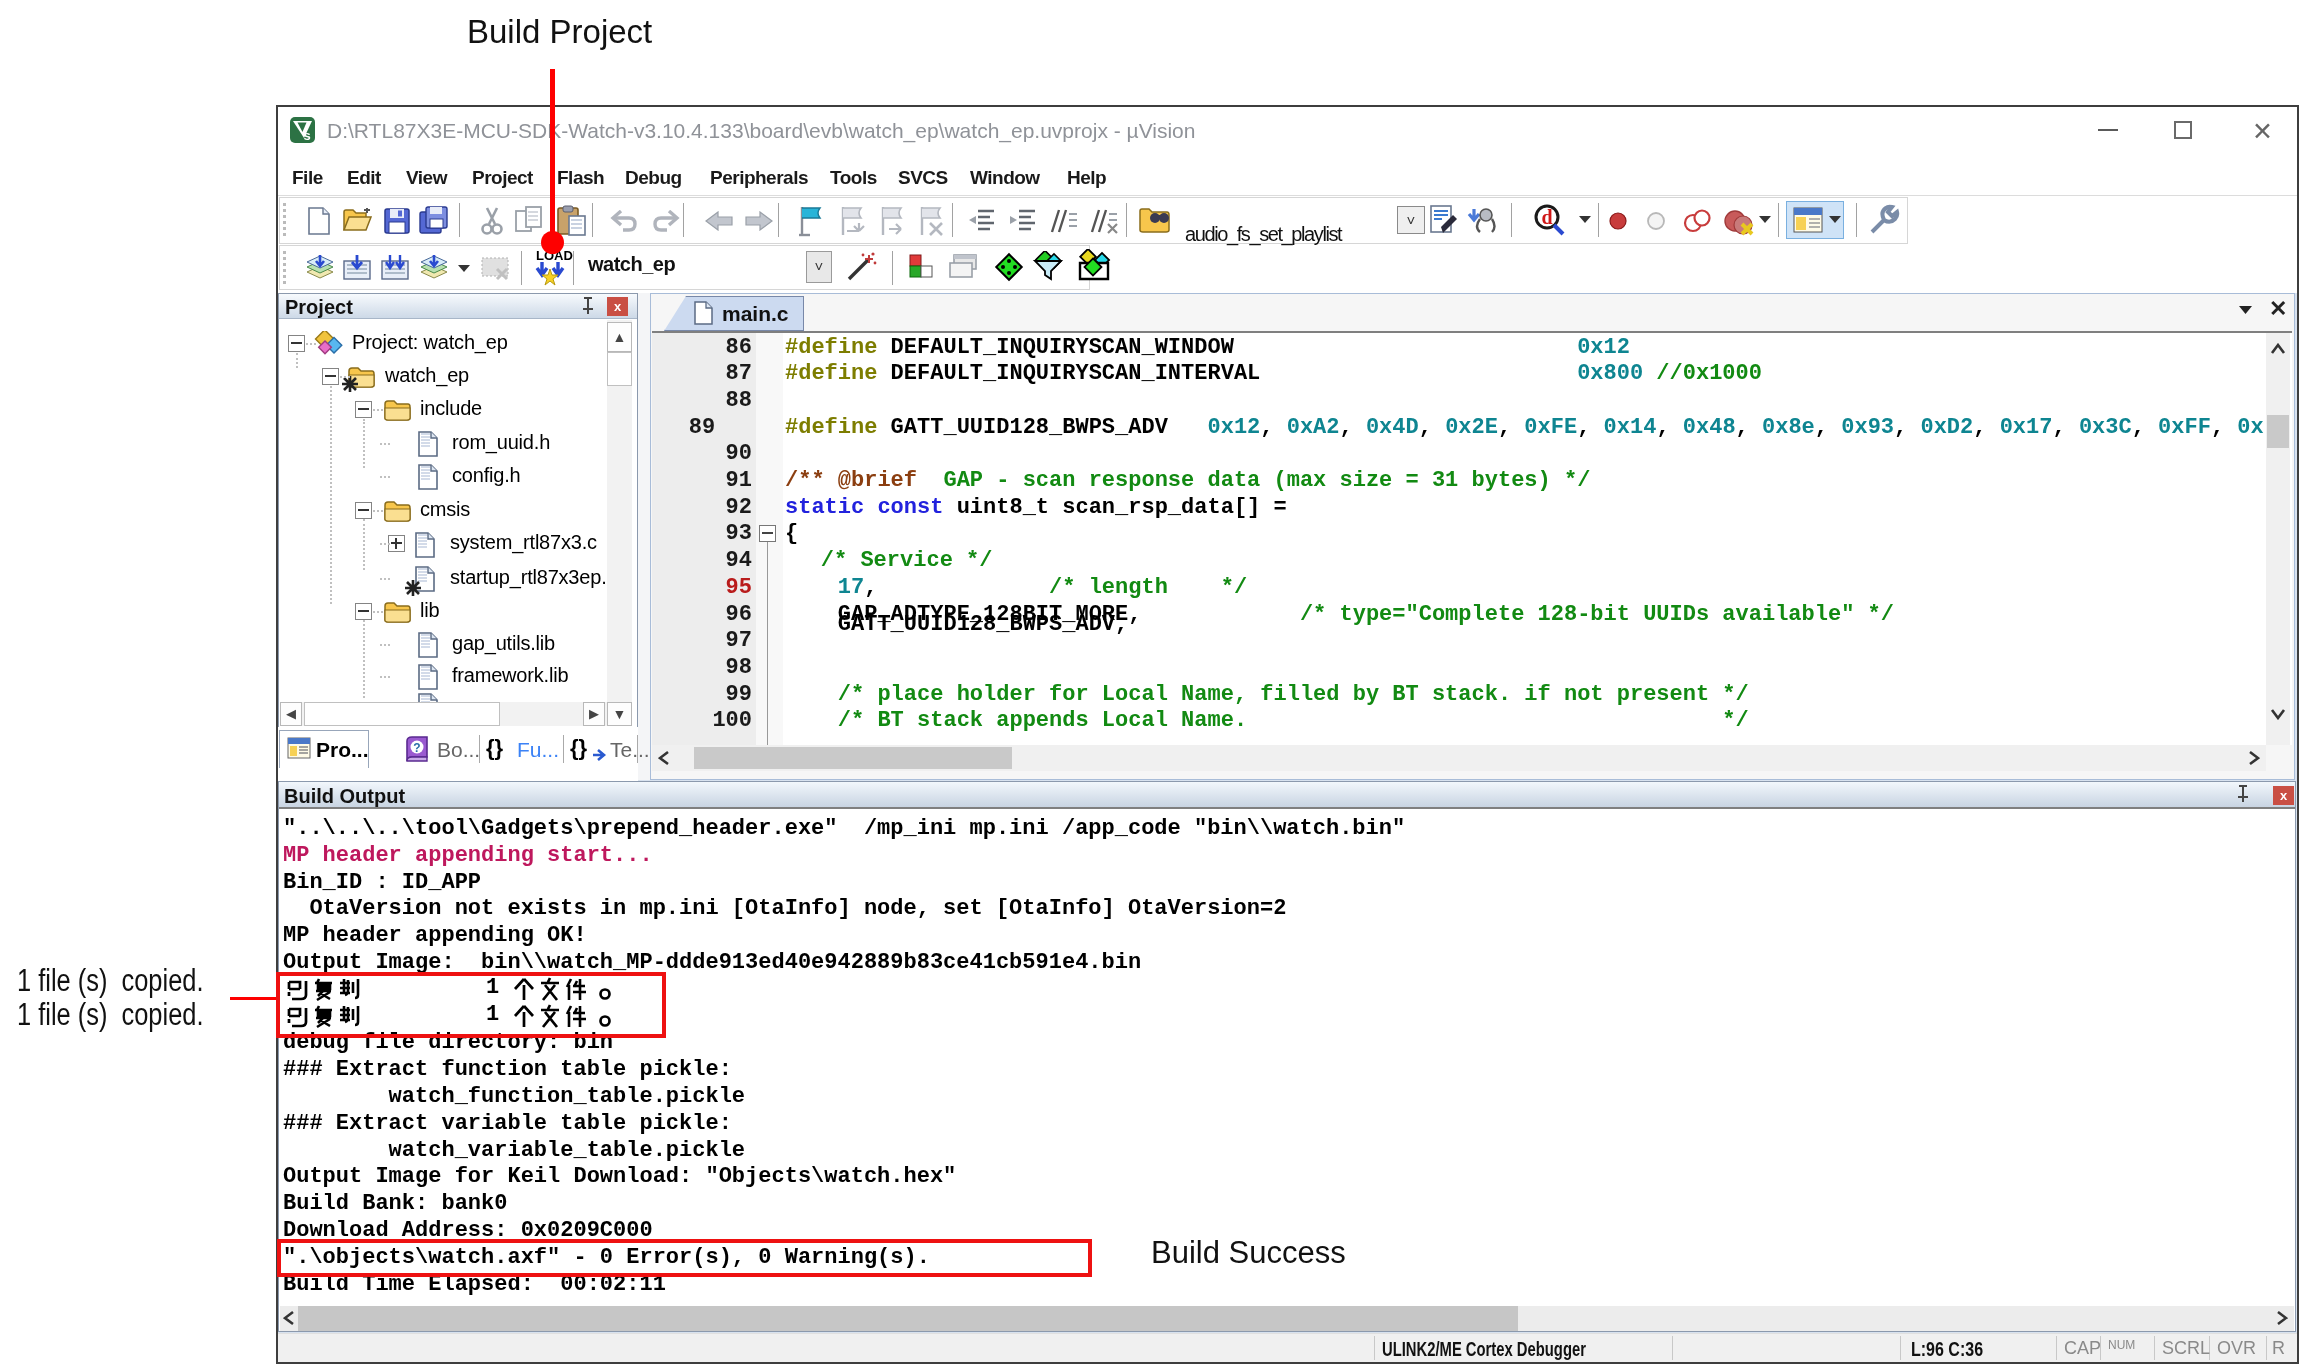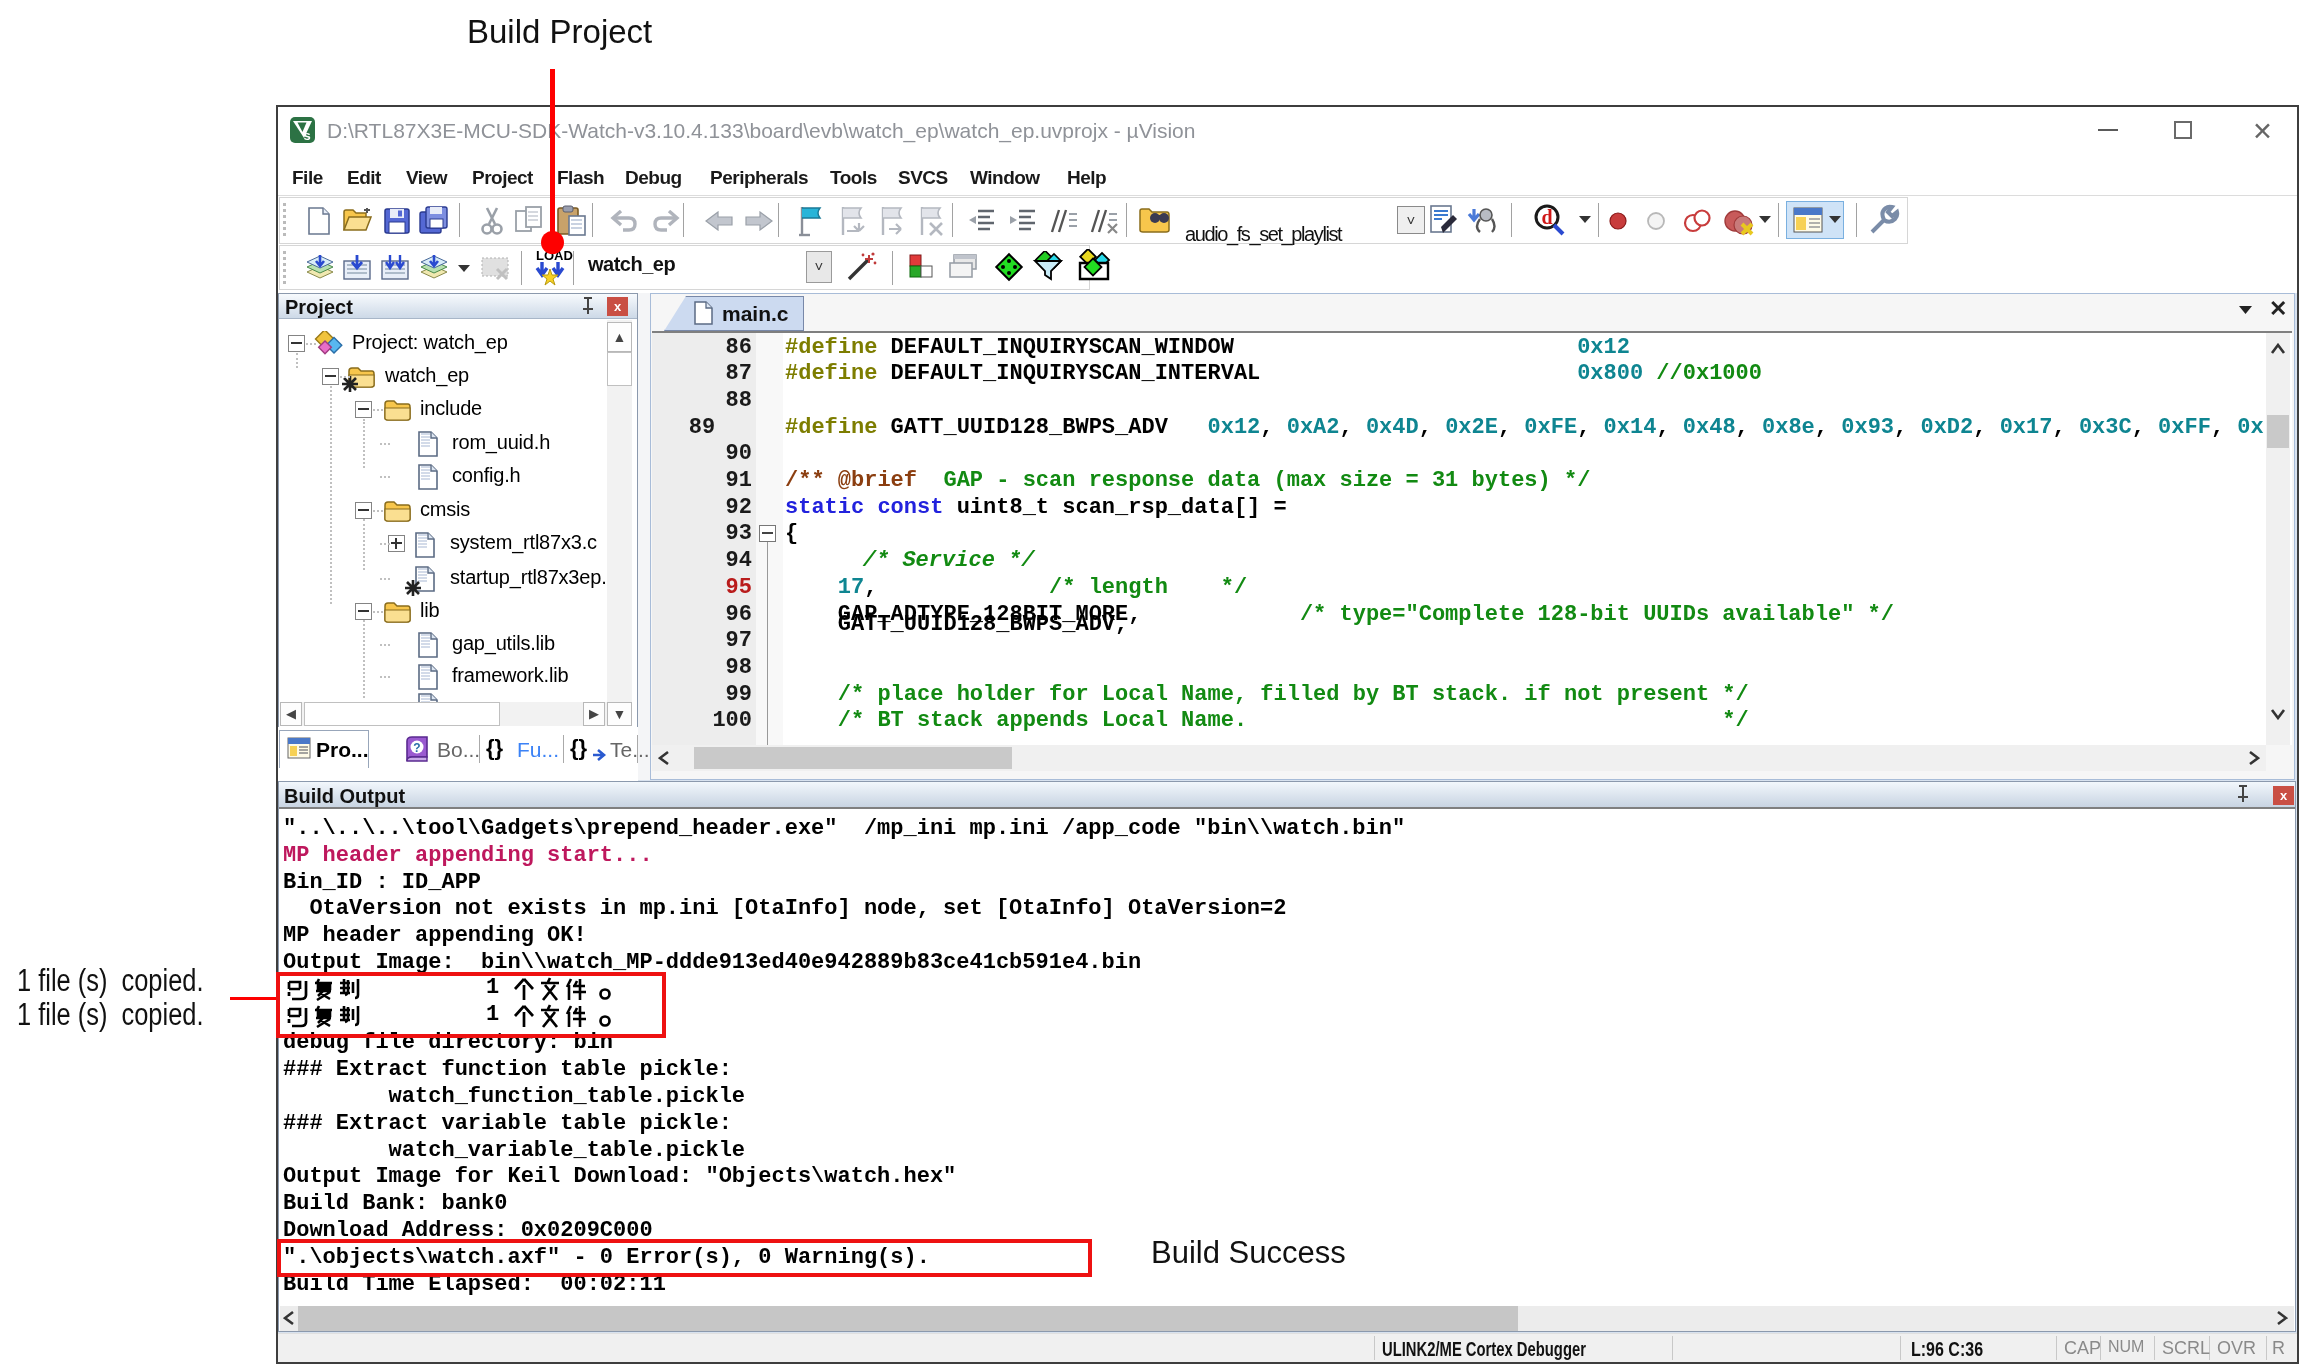--- a/index.html
+++ b/index.html
@@ -444,21 +444,21 @@
 <div class="a mono" style="left:652px;top:414.6px;width:100px;text-align:center;color:#1a1a1a;">89</div>
 <div class="a mono" style="left:785px;top:414.6px;width:1480px;overflow:hidden;color:#000;"><span style="color:#7d7d00">#define</span> GATT_UUID128_BWPS_ADV   <span style="color:#0e8591">0x12</span>, <span style="color:#0e8591">0xA2</span>, <span style="color:#0e8591">0x4D</span>, <span style="color:#0e8591">0x2E</span>, <span style="color:#0e8591">0xFE</span>, <span style="color:#0e8591">0x14</span>, <span style="color:#0e8591">0x48</span>, <span style="color:#0e8591">0x8e</span>, <span style="color:#0e8591">0x93</span>, <span style="color:#0e8591">0xD2</span>, <span style="color:#0e8591">0x17</span>, <span style="color:#0e8591">0x3C</span>, <span style="color:#0e8591">0xFF</span>, <span style="color:#0e8591">0x7B</span>, </div>
 <div class="a mono" style="left:652px;top:441.3px;width:100px;text-align:right;color:#1a1a1a;">90</div>
 <div class="a mono" style="left:652px;top:468.0px;width:100px;text-align:right;color:#1a1a1a;">91</div>
 <div class="a mono" style="left:785px;top:468.0px;width:1480px;overflow:hidden;color:#000;"><span style="color:#8b3e10">/** @brief  </span><span style="color:#128a12">GAP - scan response data (max size = 31 bytes) */</span></div>
 <div class="a mono" style="left:652px;top:494.7px;width:100px;text-align:right;color:#1a1a1a;">92</div>
 <div class="a mono" style="left:785px;top:494.7px;width:1480px;overflow:hidden;color:#000;"><span style="color:#2222dd">static const</span> uint8_t scan_rsp_data[] =</div>
 <div class="a mono" style="left:652px;top:521.4px;width:100px;text-align:right;color:#1a1a1a;">93</div>
 <div class="a mono" style="left:785px;top:521.4px;width:1480px;overflow:hidden;color:#000;">{</div>
 <div class="a mono" style="left:652px;top:548.1px;width:100px;text-align:right;color:#1a1a1a;">94</div>
-<div class="a mono" style="left:810px;top:548.1px;width:1480px;overflow:hidden;color:#000;font-style:italic;">    <span style="color:#128a12">/* Service */</span></div>
+<div class="a mono" style="left:768px;top:548.1px;width:1480px;overflow:hidden;color:#000;">    <span style="color:#128a12">/* Service */</span></div>
 <div class="a mono" style="left:652px;top:574.8px;width:100px;text-align:right;color:#b91c1c;">95</div>
 <div class="a mono" style="left:785px;top:574.8px;width:1480px;overflow:hidden;color:#000;">    <span style="color:#0e8591">17</span>,             <span style="color:#128a12">/* length    */</span></div>
 <div class="a mono" style="left:652px;top:601.5px;width:100px;text-align:right;color:#1a1a1a;">96</div>
 <div class="a mono" style="left:785px;top:601.5px;width:1480px;overflow:hidden;color:#000;">    GAP_ADTYPE_128BIT_MORE,            <span style="color:#128a12">/* type="Complete 128-bit UUIDs available" */</span></div>
 <div class="a mono" style="left:652px;top:628.2px;width:100px;text-align:right;color:#1a1a1a;">97</div>
 <div class="a mono" style="left:785px;top:612px;width:1480px;overflow:hidden;color:#000;">    GATT_UUID128_BWPS_ADV,</div>
 <div class="a mono" style="left:652px;top:654.9px;width:100px;text-align:right;color:#1a1a1a;">98</div>
 <div class="a mono" style="left:652px;top:681.6px;width:100px;text-align:right;color:#1a1a1a;">99</div>
 <div class="a mono" style="left:785px;top:681.6px;width:1480px;overflow:hidden;color:#000;">    <span style="color:#128a12">/* place holder for Local Name, filled by BT stack. if not present */</span></div>
 <div class="a mono" style="left:652px;top:708.3px;width:100px;text-align:right;color:#1a1a1a;">100</div>
@@ -564,15 +564,15 @@
 <div class="a" style="left:1672px;top:1336px;width:1px;height:24px;background:#c8c8c8;"></div>
 <div class="a" style="left:1900px;top:1336px;width:1px;height:24px;background:#c8c8c8;"></div>
 <div class="a" style="left:2056px;top:1336px;width:1px;height:24px;background:#c8c8c8;"></div>
 <div class="a" style="left:2100px;top:1336px;width:1px;height:24px;background:#c8c8c8;"></div>
 <div class="a" style="left:2154px;top:1336px;width:1px;height:24px;background:#c8c8c8;"></div>
 <div class="a" style="left:2209px;top:1336px;width:1px;height:24px;background:#c8c8c8;"></div>
 <div class="a" style="left:2266px;top:1336px;width:1px;height:24px;background:#c8c8c8;"></div>
 <div class="a" style="left:1382px;top:1338px;font-size:20px;font-weight:bold;color:#111;transform:scaleX(0.74);transform-origin:0 0;">ULINK2/ME Cortex Debugger</div>
 <div class="a" style="left:1911px;top:1338px;font-size:20px;font-weight:bold;color:#111;transform:scaleX(0.8);transform-origin:0 0;">L:96 C:36</div>
 <div class="a" style="left:2064px;top:1338px;font-size:18px;color:#8a8a8a;">CAP</div>
-<div class="a" style="left:2108px;top:1338px;font-size:16px;color:#8a8a8a;">NUM</div>
+<div class="a" style="left:2108px;top:1338px;font-size:12px;color:#8a8a8a;">NUM</div>
 <div class="a" style="left:2162px;top:1338px;font-size:18px;color:#8a8a8a;">SCRL</div>
 <div class="a" style="left:2217px;top:1338px;font-size:18px;color:#8a8a8a;">OVR</div>
 <div class="a" style="left:2272px;top:1338px;font-size:18px;color:#8a8a8a;">R</div>
 </body></html>

